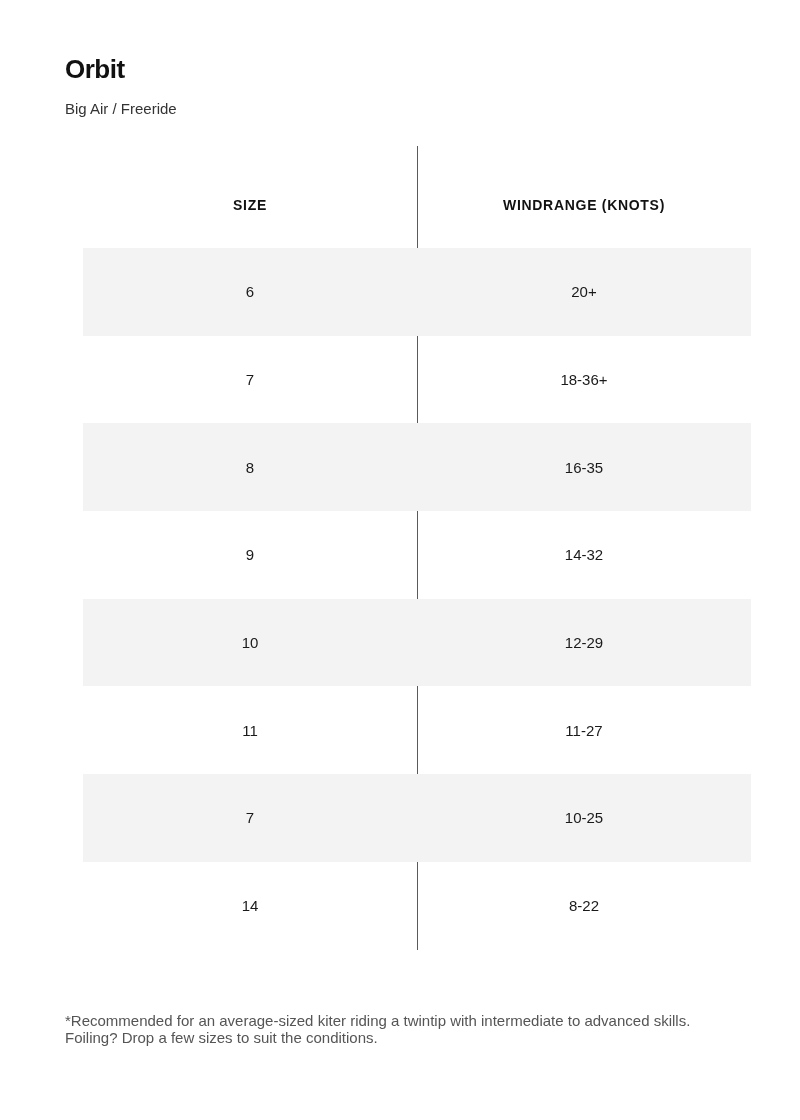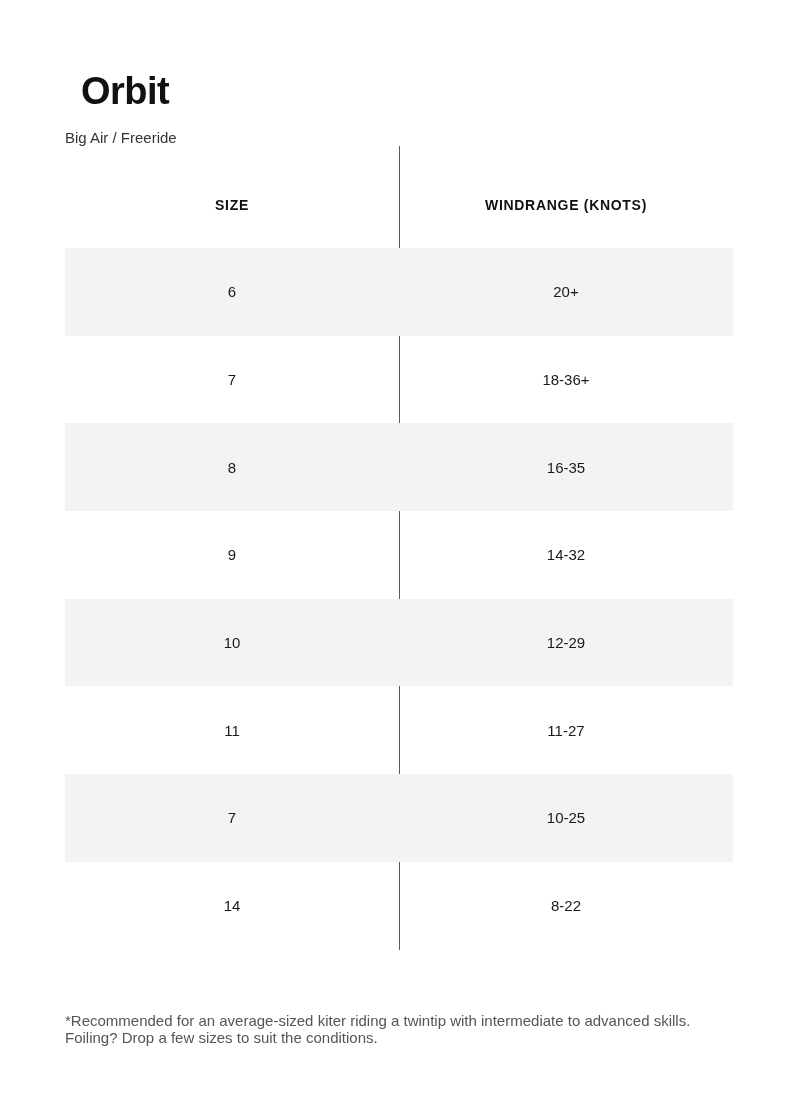--- a/index.html
+++ b/index.html
@@ -18,39 +18,39 @@
   }
 
   
   .header {
     position: absolute;
     left: 65px;
     top: 56px;
     width: 500px;
   }
   .product-title {
-    font-size: 38px;
+    font-size: 26px;
     font-weight: 700;
     letter-spacing: -0.5px;
     line-height: 1.05;
     color: #111111;
-    margin: 16px;
+    margin: 0;
   }
   .product-subtitle {
     font-size: 15px;
     font-weight: 400;
     color: #333333;
     margin-top: 16px;
     line-height: 1.3;
   }
 
   
   .table-wrap {
     position: absolute;
-    left: 65px;
+    left: 83px;
     top: 146px;
     width: 668px;
     height: 804px;
   }
 
   
   .col-divider {
     position: absolute;
     left: 334px;
     top: 0px;

